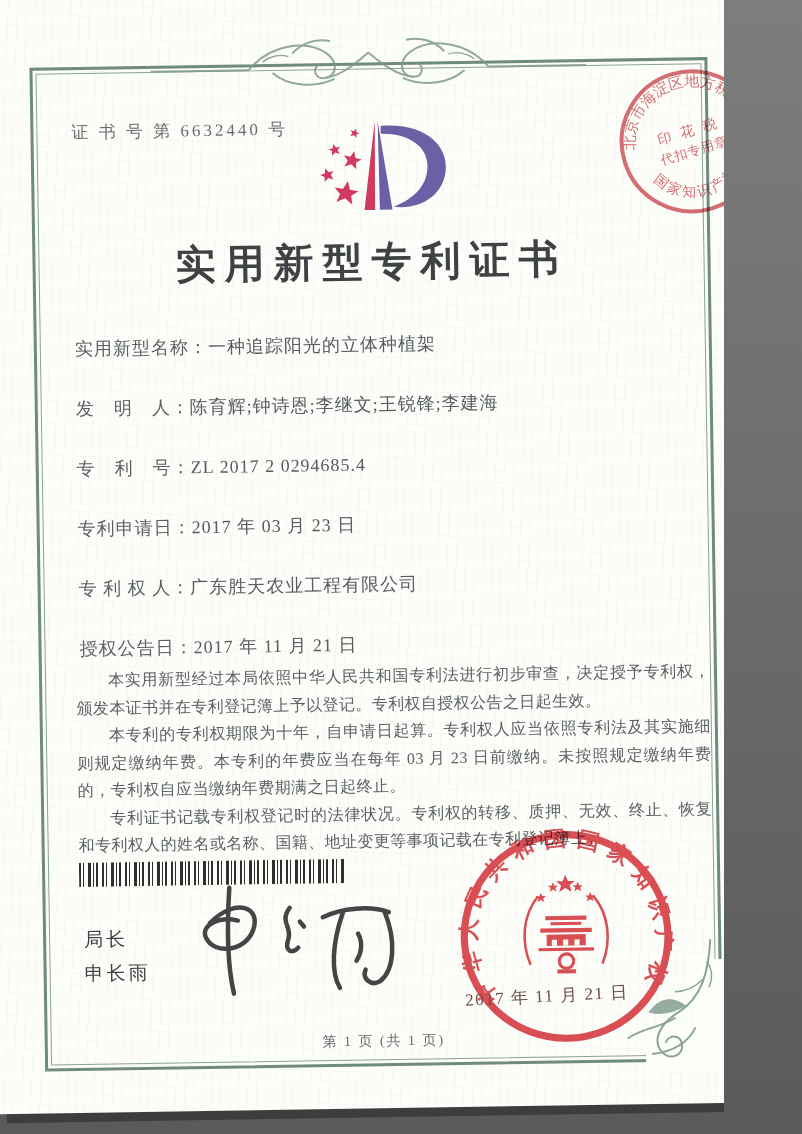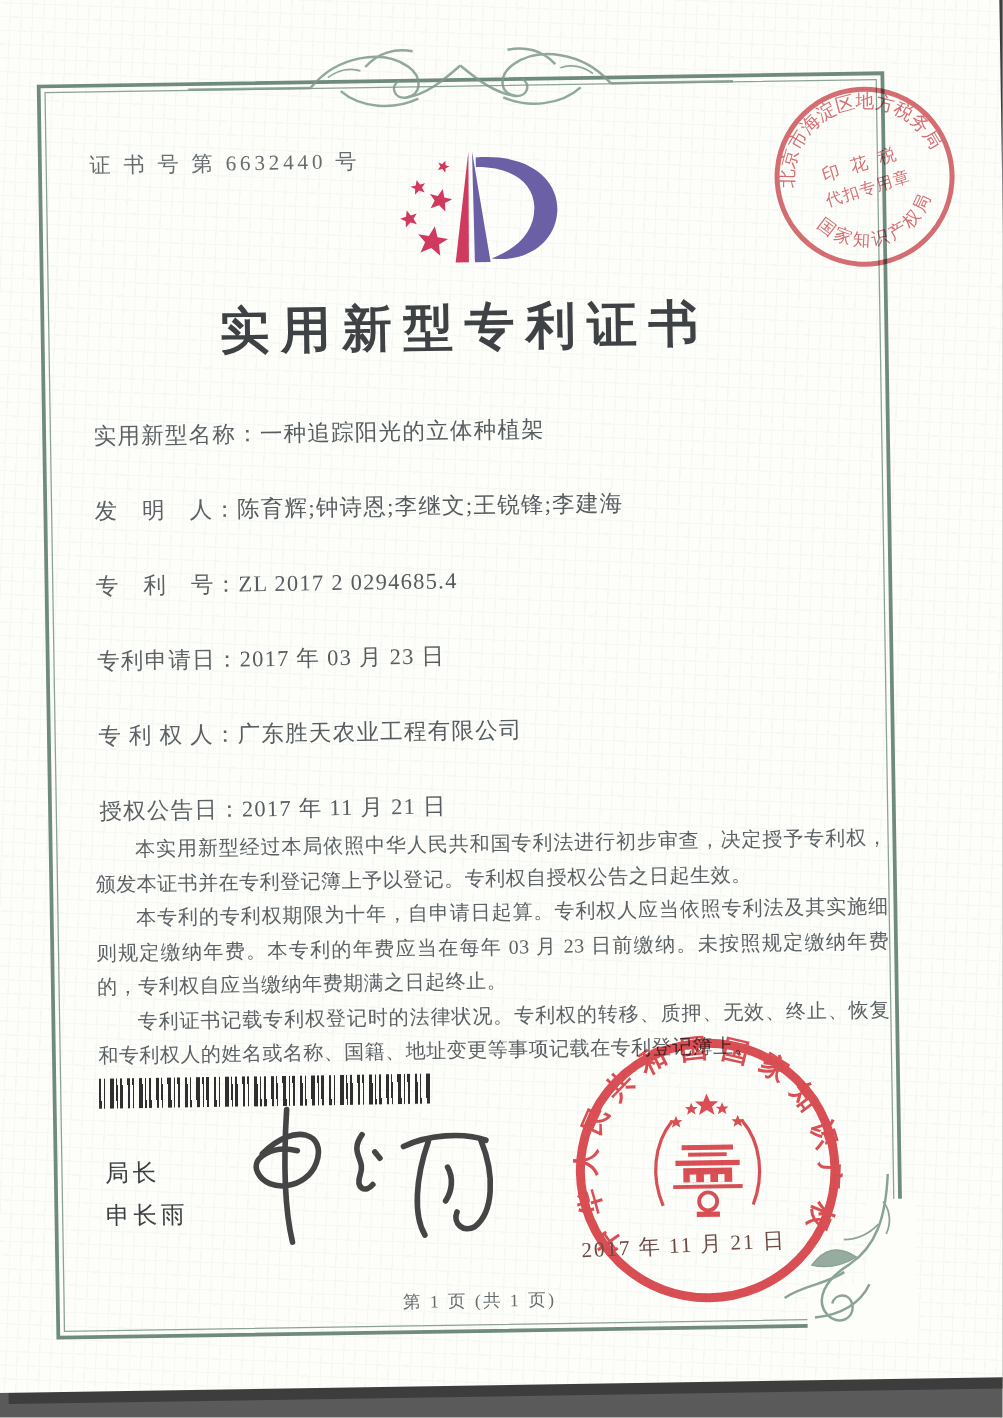--- a/index.html
+++ b/index.html
@@ -1,18 +1,18 @@
 <!DOCTYPE html>
 <html><head>
 <meta charset="utf-8">
 <style>
   * { margin:0; padding:0; box-sizing:border-box; }
   html,body { width:802px; height:1134px; overflow:hidden; }
   body { background:linear-gradient(#7d7d7d, #5a5a5a); font-family:"Liberation Serif","DejaVu Serif",serif; }
-  .stage { position:relative; width:802px; height:1134px; overflow:hidden; }
+  .stage { position:relative; width:724px; height:1134px; overflow:hidden; }
 
   
   .paper {
     position:absolute; left:-10px; top:-14px; width:818px; height:1122px;
     background:#fdfdfa; transform:rotate(-0.9deg); transform-origin:50% 50%;
     box-shadow:8px 9px 0 #3d3d3d;
   }
   .paper::before { 
     content:""; position:absolute; inset:0; opacity:0.05; pointer-events:none;
     background:

